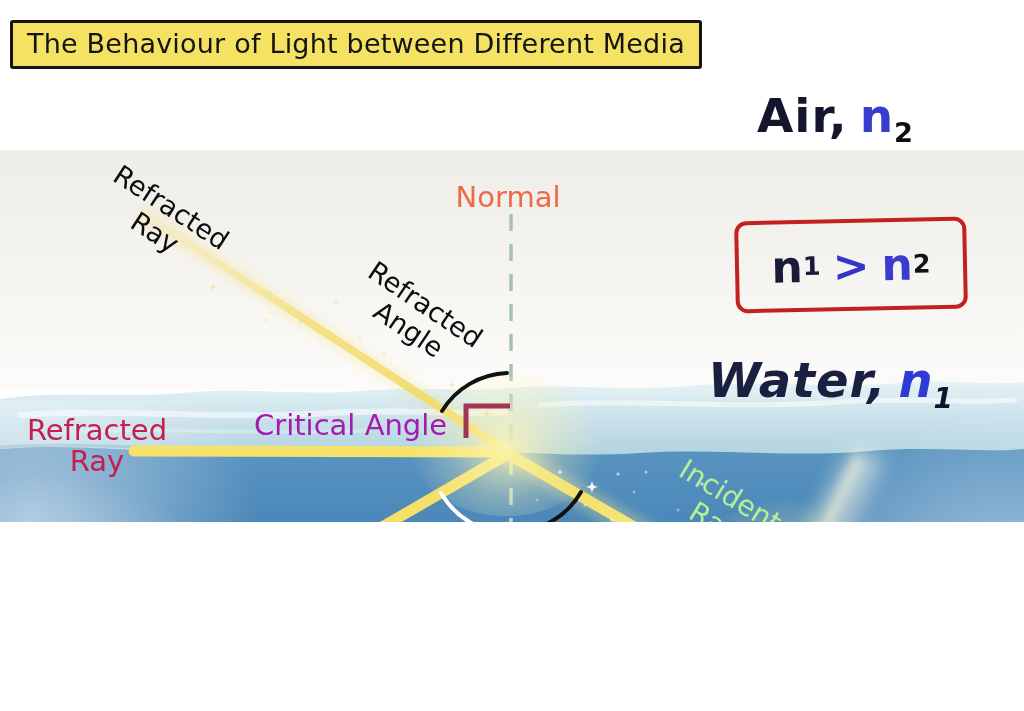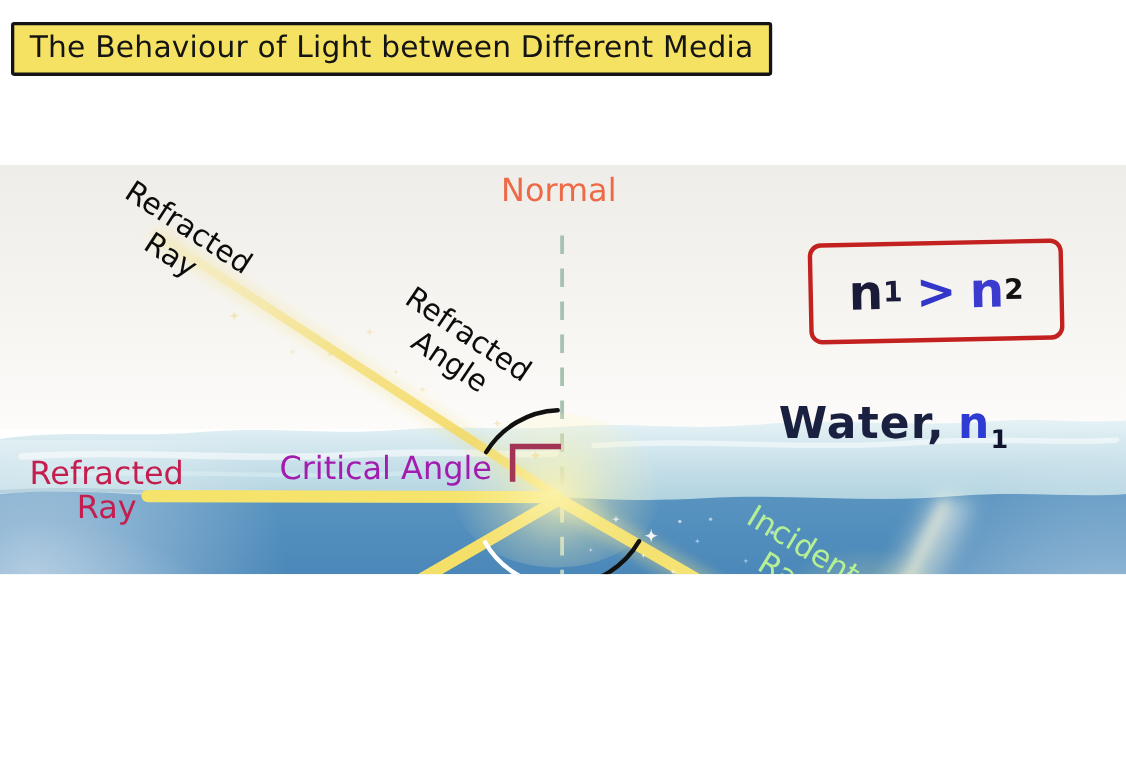--- a/index.html
+++ b/index.html
@@ -5,37 +5,37 @@
   html,body{margin:0;padding:0;background:#ffffff;}
   .stage{position:relative;width:1024px;height:522px;overflow:hidden;background:#ffffff;
          font-family:"DejaVu Sans",sans-serif;}
   .scene{position:absolute;left:0;top:0;z-index:1;}
   .lbl{position:absolute;z-index:3;white-space:pre-line;font-family:"DejaVu Sans",sans-serif;}
   .title-box{left:10px;top:20px;background:#f5e263;border:3px solid #141414;border-radius:3px;
              padding:5px 14px 7px;font-size:27px;color:#141414;letter-spacing:.2px;white-space:nowrap;}
   .big{font-weight:bold;letter-spacing:1px;white-space:nowrap;}
   .air-label{left:757px;top:88px;font-size:47px;}
   .air-label .t1{color:#14162e;}
-  .water-label{left:708px;top:362px;font-size:40px;}
+  .water-label{left:708px;top:352px;font-size:48px;font-style:italic;}
   .water-label .t1{color:#1a2140;}
   .sym{margin-left:12px;}
   .air-label .sym{color:#3b3bd0;}
   .water-label .sym{color:#2e3cd4;}
   sub{font-size:.58em;}
   .air-label sub{color:#0d0d0d;}
   .water-label sub{color:#10132e;}
   .relation-box{left:735px;top:219px;width:224px;height:84px;border:4px solid #c32020;border-radius:12px;
                 transform:rotate(-1.2deg);display:flex;align-items:center;justify-content:center;
                 font-size:44px;font-weight:bold;z-index:3;position:absolute;}
   .relation-box .lhs{color:#191b38;}
   .relation-box .lhs-sub{color:#191b38;}
   .relation-box .op{color:#3336c8;margin:0 12px;}
   .relation-box .rhs{color:#3b3bd0;}
   .relation-box .rhs-sub{color:#121212;}
-  .normal-label{left:508px;top:156px;transform:translateX(-50%);color:#ee6946;font-size:29px;text-align:right;}
+  .normal-label{left:508px;top:180px;transform:translateX(-50%);color:#ee6946;font-size:29px;text-align:right;}
   .rot{transform:translate(-50%,-50%) rotate(var(--r));text-align:center;line-height:1.1;}
   .refr-ray-air{left:163px;top:220px;--r:33deg;color:#0c0c0c;font-size:27px;}
   .refr-angle{left:417px;top:317px;--r:34deg;color:#0c0c0c;font-size:27px;}
   .critical{left:254px;top:408px;color:#a21caf;font-size:29px;}
   .refr-ray-pink{left:97px;top:446px;transform:translate(-50%,-50%);color:#c41e4f;font-size:29px;
                  text-align:center;line-height:1.08;}
   .refl-angle{left:413px;top:577px;--r:-27deg;color:#ffffff;font-size:28px;}
   .inc-angle{left:584px;top:571px;--r:30deg;color:#0d0d0d;font-size:28px;}
   .inc-ray{left:722px;top:510px;--r:31deg;color:#b6f094;font-size:28px;}
   .tir{left:124px;top:621px;--r:-27deg;color:#0b0b0b;font-size:28px;}
@@ -192,20 +192,23 @@
       <circle cx="360" cy="338" r="1.4" opacity="0.4"></circle>
     </g>
 
     <rect x="0" y="560" width="1024" height="151" fill="url(#gBottomFade)"></rect>
     <rect x="744" y="410" width="280" height="301" fill="url(#gBRHaze)"></rect>
     <rect x="0" y="475" width="280" height="236" fill="url(#gBLHaze)"></rect>
   </svg>
 
   <div class="lbl title-box">The Behaviour of Light between Different Media</div>
 
+  <div class="lbl big air-label">
+    <span class="t1">Air,</span><span class="sym">n</span><sub>2</sub>
+  </div>
 
   <div class="relation-box">
     <span class="lhs">n</span>
       <sub class="lhs-sub">1</sub>
       <span class="op">&gt;</span>
       <span class="rhs">n</span>
       <sub class="rhs-sub">2</sub>
   </div>
 
   <div class="lbl big water-label">

